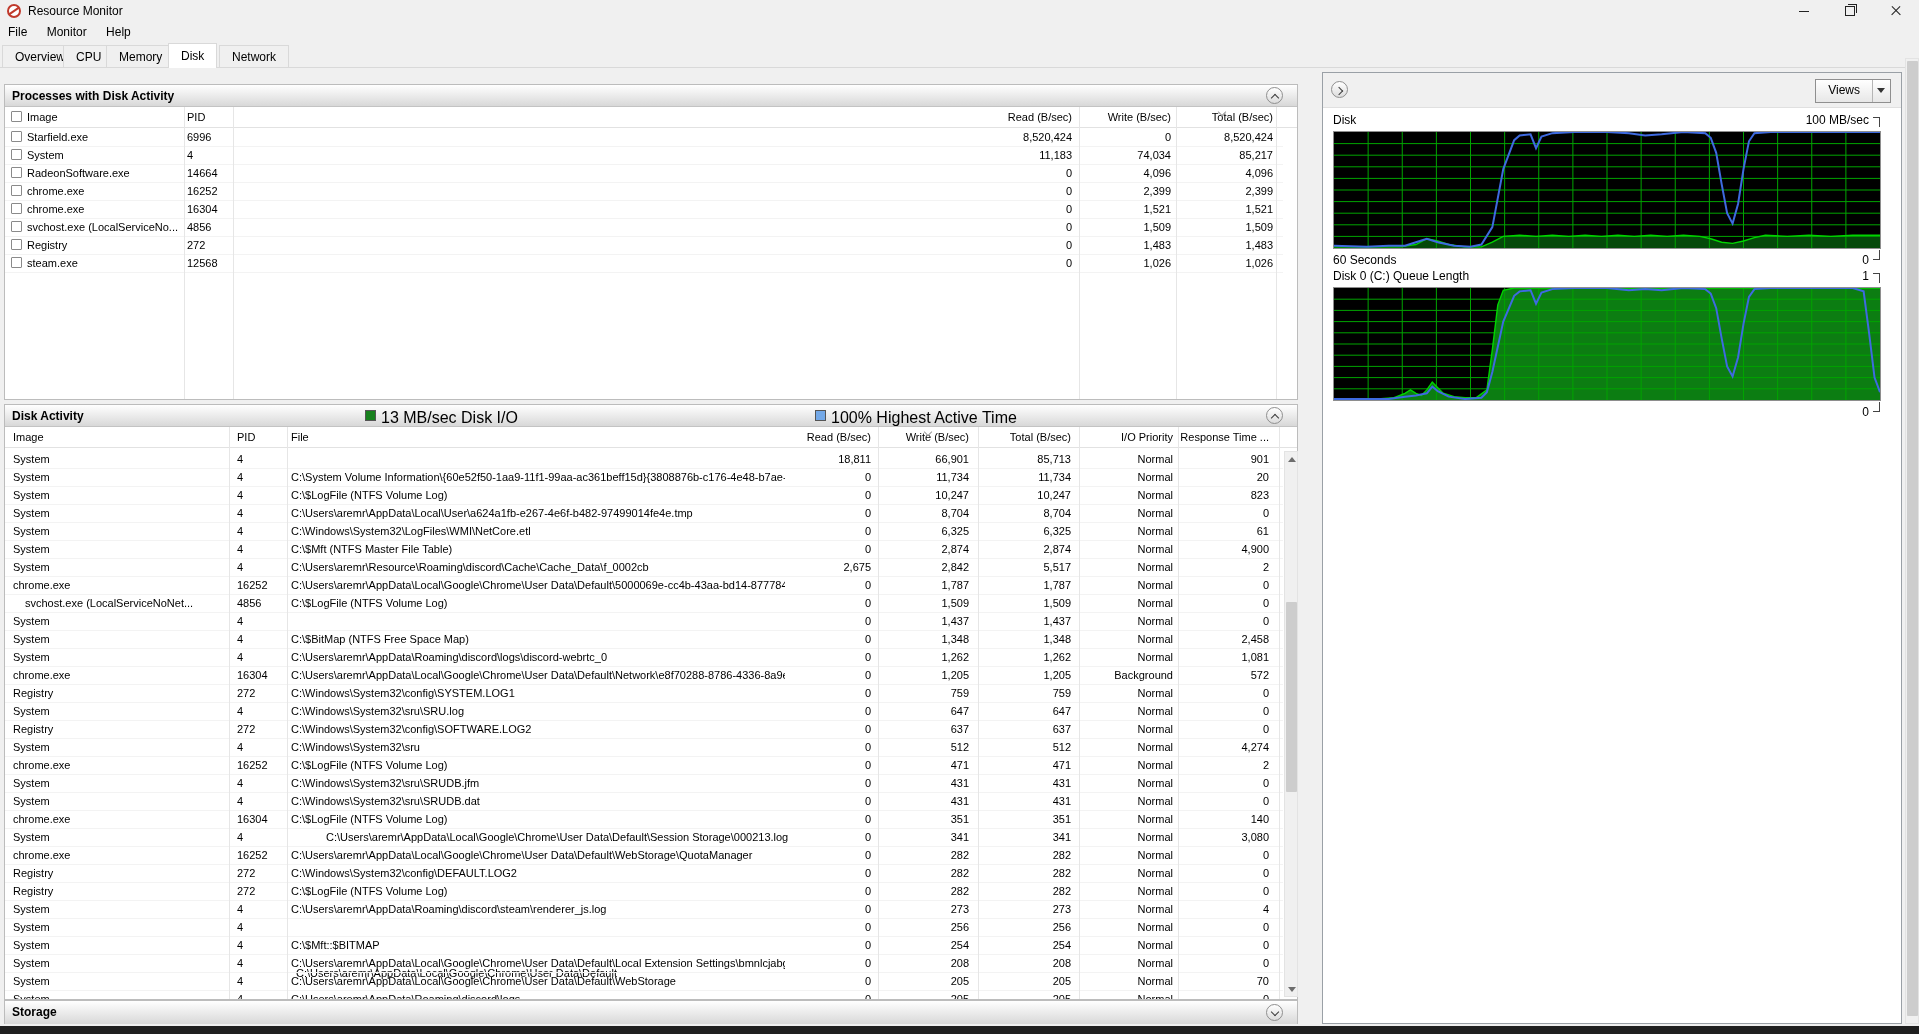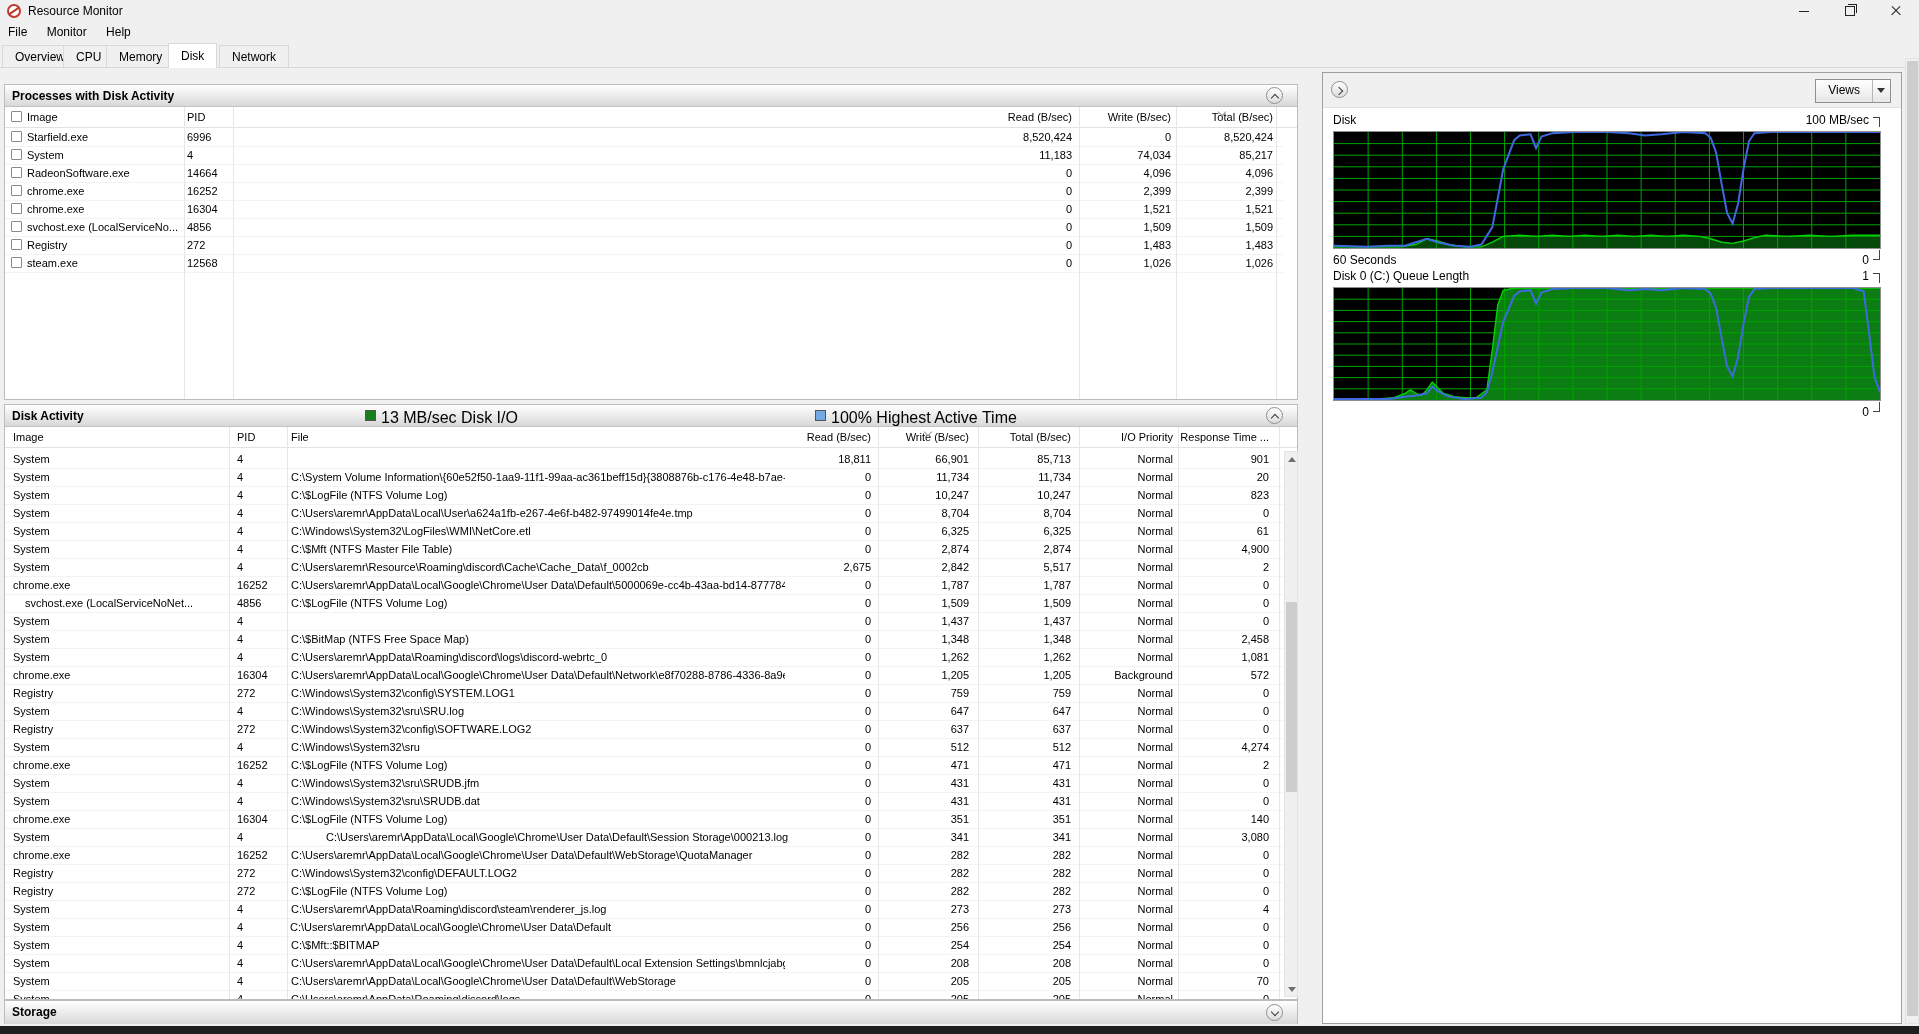--- a/index.html
+++ b/index.html
@@ -500,21 +500,21 @@
     <span class="c c-read r" style="left:766px;width:100px;">0</span>
     <span class="c c-write r" style="left:866px;width:98px;">273</span>
     <span class="c c-total r" style="left:966px;width:100px;">273</span>
     <span class="c c-priority r" style="left:1068px;width:100px;">Normal</span>
     <span class="c c-response r" style="left:1164px;width:100px;">4</span>
   </div>
 
   <div class="row">
     <span class="c c-image" style="left:8px;width:212px;">System</span>
     <span class="c c-pid" style="left:232px;width:46px;">4</span>
-    <span class="c c-file" style="left:285px;width:494px;">C:\Users\aremr\AppData\Local\Google\Chrome\User Data\Default</span>
+    <span class="c c-file" style="left:291px;width:494px;margin-top:46px;">C:\Users\aremr\AppData\Local\Google\Chrome\User Data\Default</span>
     <span class="c c-read r" style="left:766px;width:100px;">0</span>
     <span class="c c-write r" style="left:866px;width:98px;">256</span>
     <span class="c c-total r" style="left:966px;width:100px;">256</span>
     <span class="c c-priority r" style="left:1068px;width:100px;">Normal</span>
     <span class="c c-response r" style="left:1164px;width:100px;">0</span>
   </div>
 
   <div class="row">
     <span class="c c-image" style="left:8px;width:212px;">System</span>
     <span class="c c-pid" style="left:232px;width:46px;">4</span>

